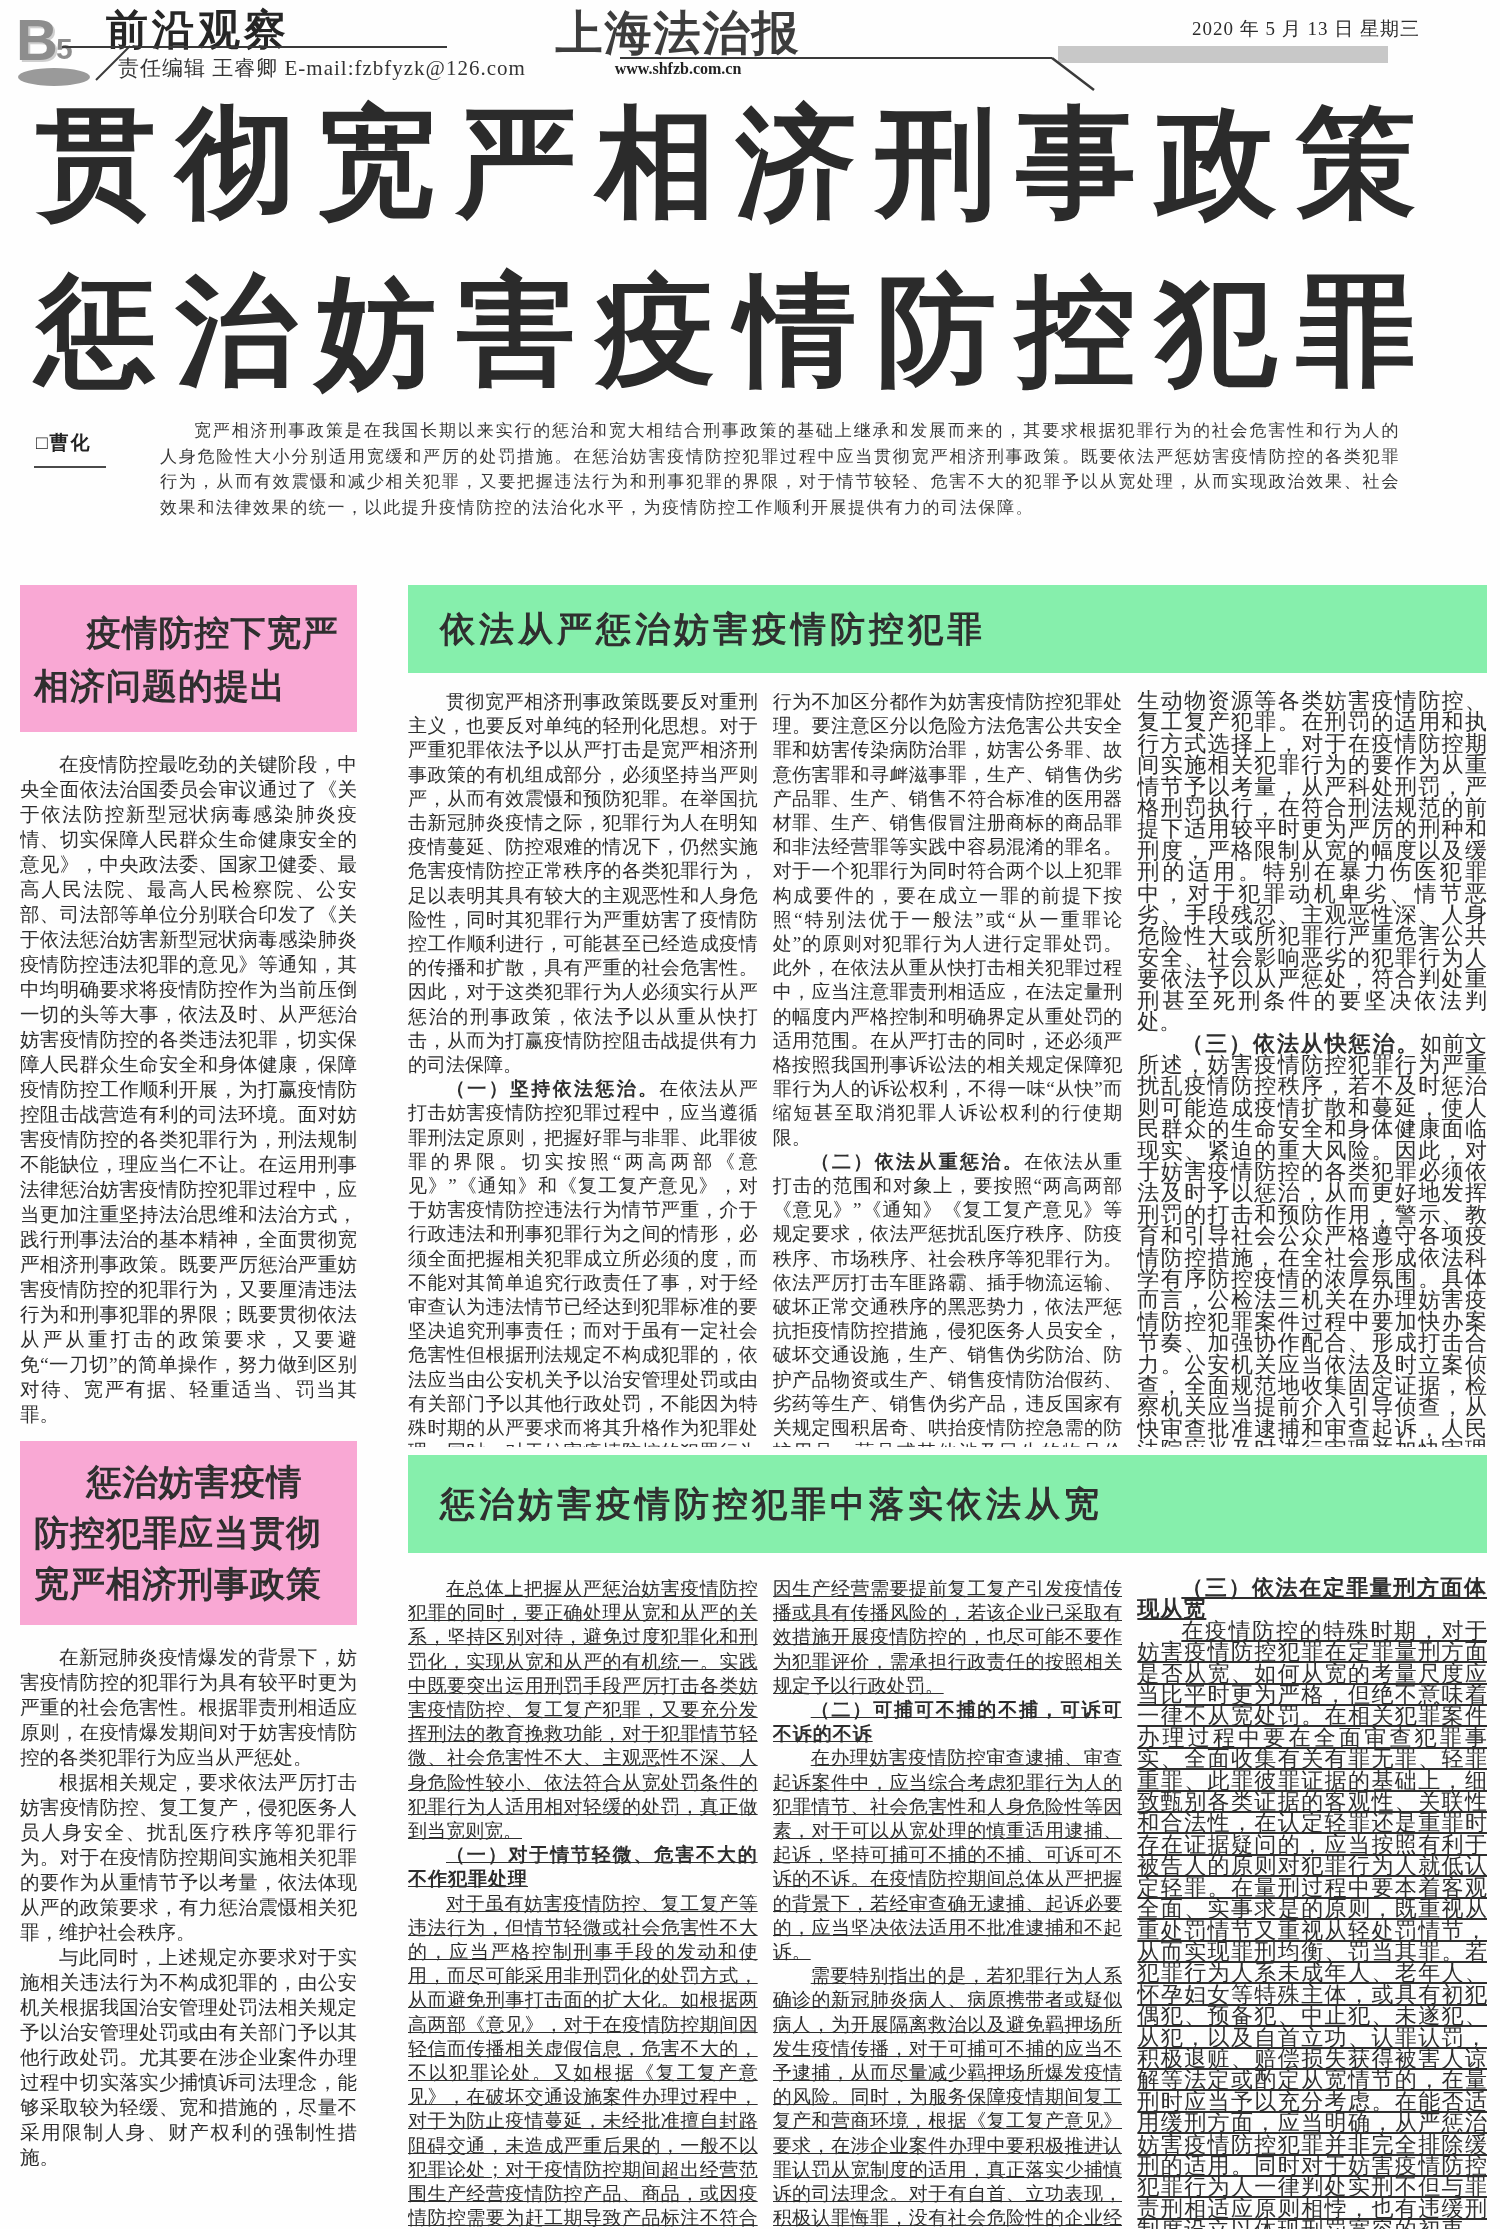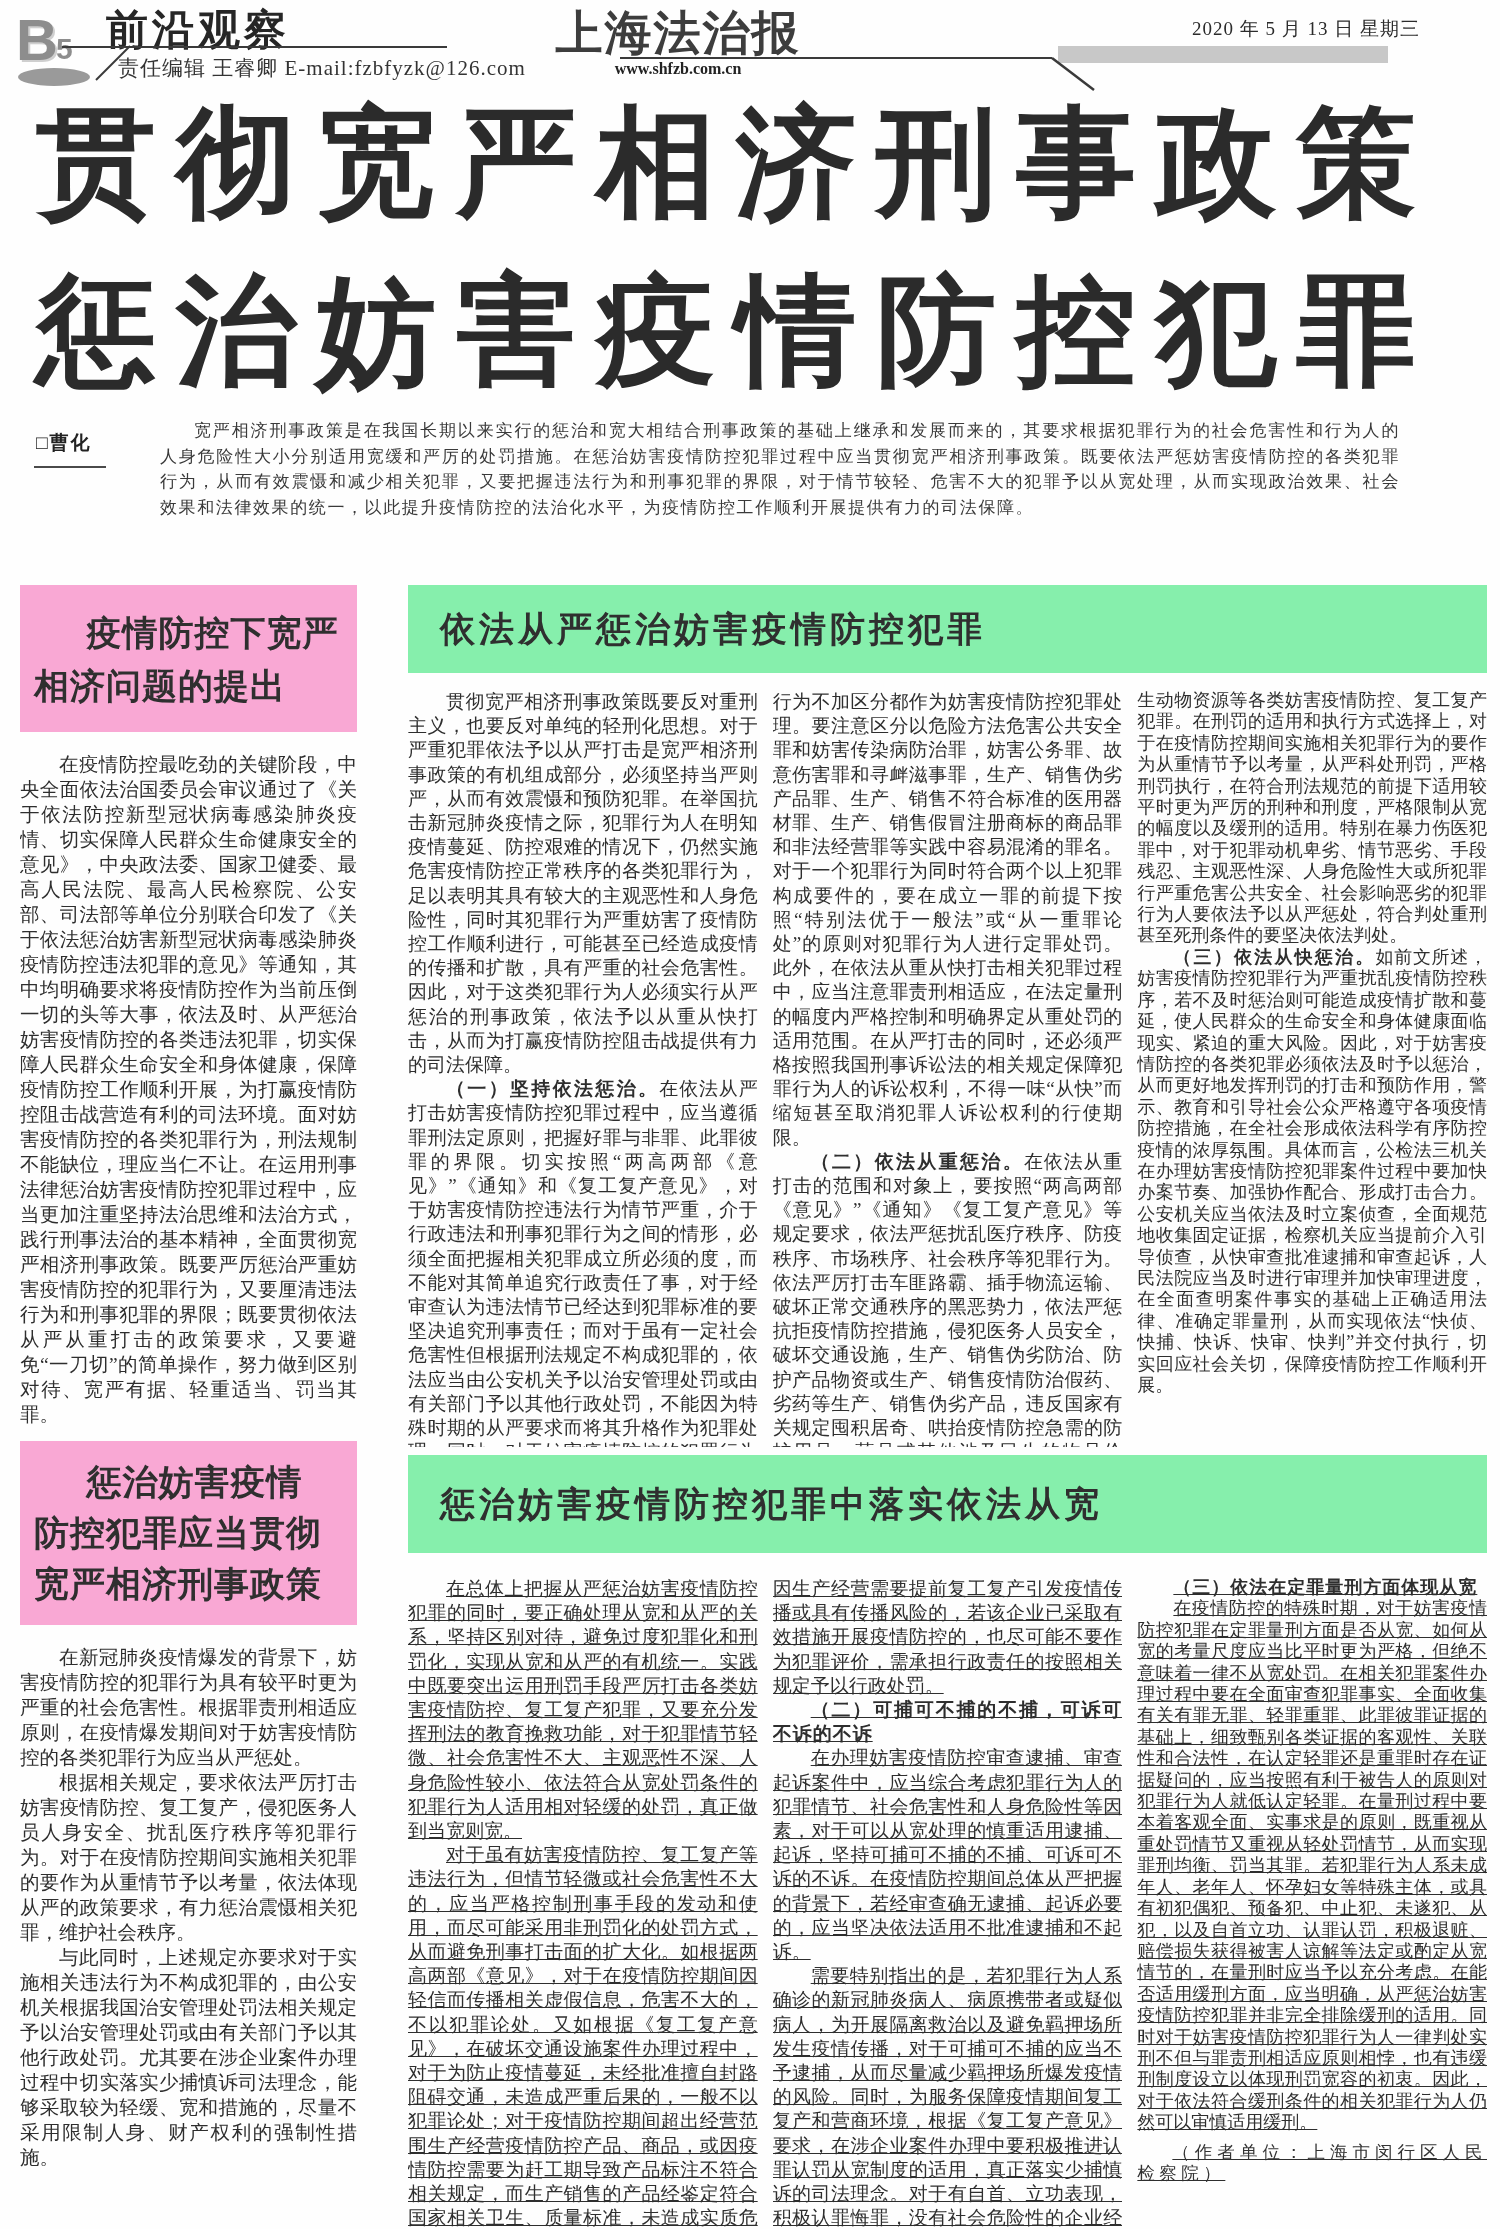--- a/index.html
+++ b/index.html
@@ -44,21 +44,21 @@
   .main{position:absolute;left:408px;top:585px;width:1079px;}
   .main-headbox{height:88px;background:#86efac;display:flex;align-items:center;padding-left:32px;box-sizing:border-box;
                 font:700 35px "Liberation Sans","DejaVu Sans",sans-serif;letter-spacing:4px;color:#2f2f2f;}
   .main-headbox.second{margin-top:8px;height:98px;}
   .cols{display:flex;gap:15px;margin-top:17px;}
   .cols.sec1{height:757px;}
   .cols.sec2{margin-top:24px;height:652px;text-decoration:underline;}
   .col{flex:1;overflow:hidden;text-align:justify;}
   .col p{margin:0;font-size:19px;line-height:24.2px;text-indent:2em;color:#2e2e2e;}
   .col.cont p:first-child{text-indent:0;}
-  .col.dense p{font-size:18px;line-height:21.4px;}
+  .col.dense p{font-size:22px;line-height:21.4px;}
   .col p.sub{font-weight:700;letter-spacing:1px;}
   .col p b{letter-spacing:1.5px;}
   .col p.author{font-size:17.5px;letter-spacing:4.5px;margin-top:8px;color:#333;}
 </style>
 </head>
 <body>
 
 <div class="page">
 
   <div class="hdr">
@@ -121,20 +121,21 @@
       <div class="col cont dense">
           <p class="body-p">生动物资源等各类妨害疫情防控、复工复产犯罪。在刑罚的适用和执行方式选择上，对于在疫情防控期间实施相关犯罪行为的要作为从重情节予以考量，从严科处刑罚，严格刑罚执行，在符合刑法规范的前提下适用较平时更为严厉的刑种和刑度，严格限制从宽的幅度以及缓刑的适用。特别在暴力伤医犯罪中，对于犯罪动机卑劣、情节恶劣、手段残忍、主观恶性深、人身危险性大或所犯罪行严重危害公共安全、社会影响恶劣的犯罪行为人要依法予以从严惩处，符合判处重刑甚至死刑条件的要坚决依法判处。</p>
           <p class="body-p"><b>（三）依法从快惩治。</b>如前文所述，妨害疫情防控犯罪行为严重扰乱疫情防控秩序，若不及时惩治则可能造成疫情扩散和蔓延，使人民群众的生命安全和身体健康面临现实、紧迫的重大风险。因此，对于妨害疫情防控的各类犯罪必须依法及时予以惩治，从而更好地发挥刑罚的打击和预防作用，警示、教育和引导社会公众严格遵守各项疫情防控措施，在全社会形成依法科学有序防控疫情的浓厚氛围。具体而言，公检法三机关在办理妨害疫情防控犯罪案件过程中要加快办案节奏、加强协作配合、形成打击合力。公安机关应当依法及时立案侦查，全面规范地收集固定证据，检察机关应当提前介入引导侦查，从快审查批准逮捕和审查起诉，人民法院应当及时进行审理并加快审理进度，在全面查明案件事实的基础上正确适用法律、准确定罪量刑，从而实现依法“快侦、快捕、快诉、快审、快判”并交付执行，切实回应社会关切，保障疫情防控工作顺利开展。</p>
         </div>
     </div>
 
     <div class="main-headbox second">惩治妨害疫情防控犯罪中落实依法从宽</div>
     <div class="cols sec2">
       <div class="col">
           <p class="body-p">在总体上把握从严惩治妨害疫情防控犯罪的同时，要正确处理从宽和从严的关系，坚持区别对待，避免过度犯罪化和刑罚化，实现从宽和从严的有机统一。实践中既要突出运用刑罚手段严厉打击各类妨害疫情防控、复工复产犯罪，又要充分发挥刑法的教育挽救功能，对于犯罪情节轻微、社会危害性不大、主观恶性不深、人身危险性较小、依法符合从宽处罚条件的犯罪行为人适用相对轻缓的处罚，真正做到当宽则宽。</p>
+          <p class="sub">（一）对于情节轻微、危害不大的不作犯罪处理</p>
           <p class="body-p">对于虽有妨害疫情防控、复工复产等违法行为，但情节轻微或社会危害性不大的，应当严格控制刑事手段的发动和使用，而尽可能采用非刑罚化的处罚方式，从而避免刑事打击面的扩大化。如根据两高两部《意见》，对于在疫情防控期间因轻信而传播相关虚假信息，危害不大的，不以犯罪论处。又如根据《复工复产意见》，在破坏交通设施案件办理过程中，对于为防止疫情蔓延，未经批准擅自封路阻碍交通，未造成严重后果的，一般不以犯罪论处；对于疫情防控期间超出经营范围生产经营疫情防控产品、商品，或因疫情防控需要为赶工期导致产品标注不符合相关规定，而生产销售的产品经鉴定符合国家相关卫生、质量标准，未造成实质危害的，亦不作为犯罪处理；此外，对于</p>
         </div>
       <div class="col cont">
           <p class="body-p">因生产经营需要提前复工复产引发疫情传播或具有传播风险的，若该企业已采取有效措施开展疫情防控的，也尽可能不要作为犯罪评价，需承担行政责任的按照相关规定予以行政处罚。</p>
           <p class="sub">（二）可捕可不捕的不捕，可诉可不诉的不诉</p>
           <p class="body-p">在办理妨害疫情防控审查逮捕、审查起诉案件中，应当综合考虑犯罪行为人的犯罪情节、社会危害性和人身危险性等因素，对于可以从宽处理的慎重适用逮捕、起诉，坚持可捕可不捕的不捕、可诉可不诉的不诉。在疫情防控期间总体从严把握的背景下，若经审查确无逮捕、起诉必要的，应当坚决依法适用不批准逮捕和不起诉。</p>
           <p class="body-p">需要特别指出的是，若犯罪行为人系确诊的新冠肺炎病人、病原携带者或疑似病人，为开展隔离救治以及避免羁押场所发生疫情传播，对于可捕可不捕的应当不予逮捕，从而尽量减少羁押场所爆发疫情的风险。同时，为服务保障疫情期间复工复产和营商环境，根据《复工复产意见》要求，在涉企业案件办理中要积极推进认罪认罚从宽制度的适用，真正落实少捕慎诉的司法理念。对于有自首、立功表现，积极认罪悔罪，没有社会危险性的企业经营者，或者涉疫情案件中可捕可不捕的，应当不批准逮捕和不起诉。</p>
         </div>
       <div class="col dense">
           <p class="sub">（三）依法在定罪量刑方面体现从宽</p>

